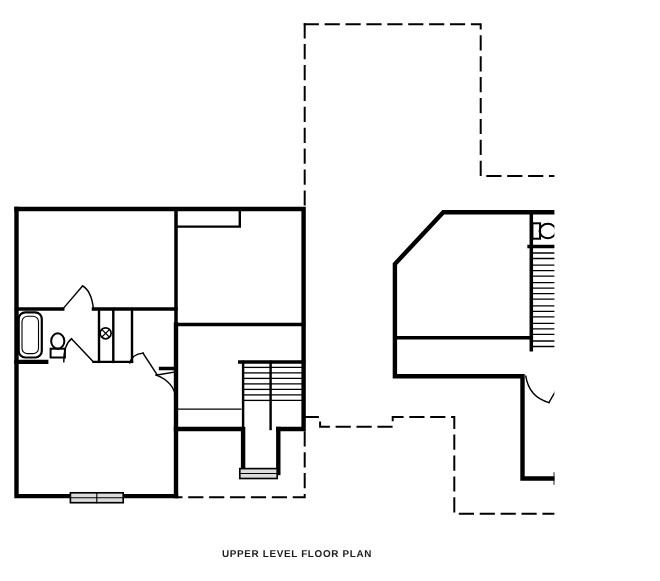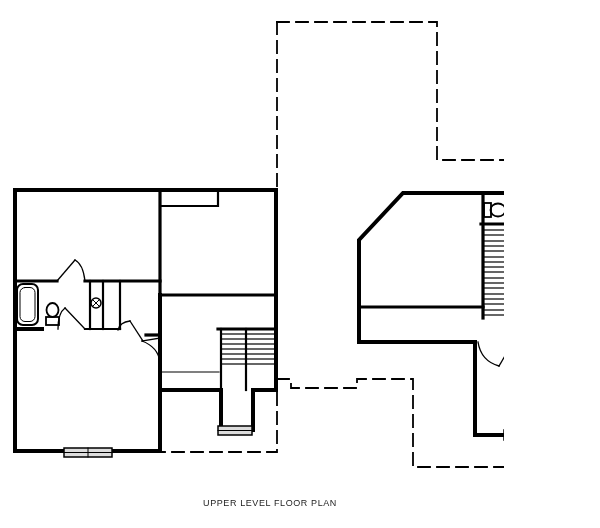--- a/index.html
+++ b/index.html
@@ -1,17 +1,17 @@
 <!DOCTYPE html>
 <html><head>
 <meta charset="utf-8">
 <style>
   html,body{margin:0;padding:0;background:#fff;}
   #stage{position:relative;width:504px;height:528px;background:#fff;overflow:hidden;
-         font-family:"Liberation Sans", sans-serif;}
+         font-family:"Liberation Sans", sans-serif;font-weight:bold;}
   svg{position:absolute;left:0;top:0;}
   text.plan-title{font-family:"Liberation Sans", sans-serif;font-size:9px;
                   letter-spacing:.6px;fill:#1c1c1c;}
 </style>
 </head>
 <body>
 
 <div id="stage" style="background: rgb(255, 255, 255);">
   <svg id="plan" width="600" height="528" viewBox="0 0 600 528">
     <g id="plan-layers">

